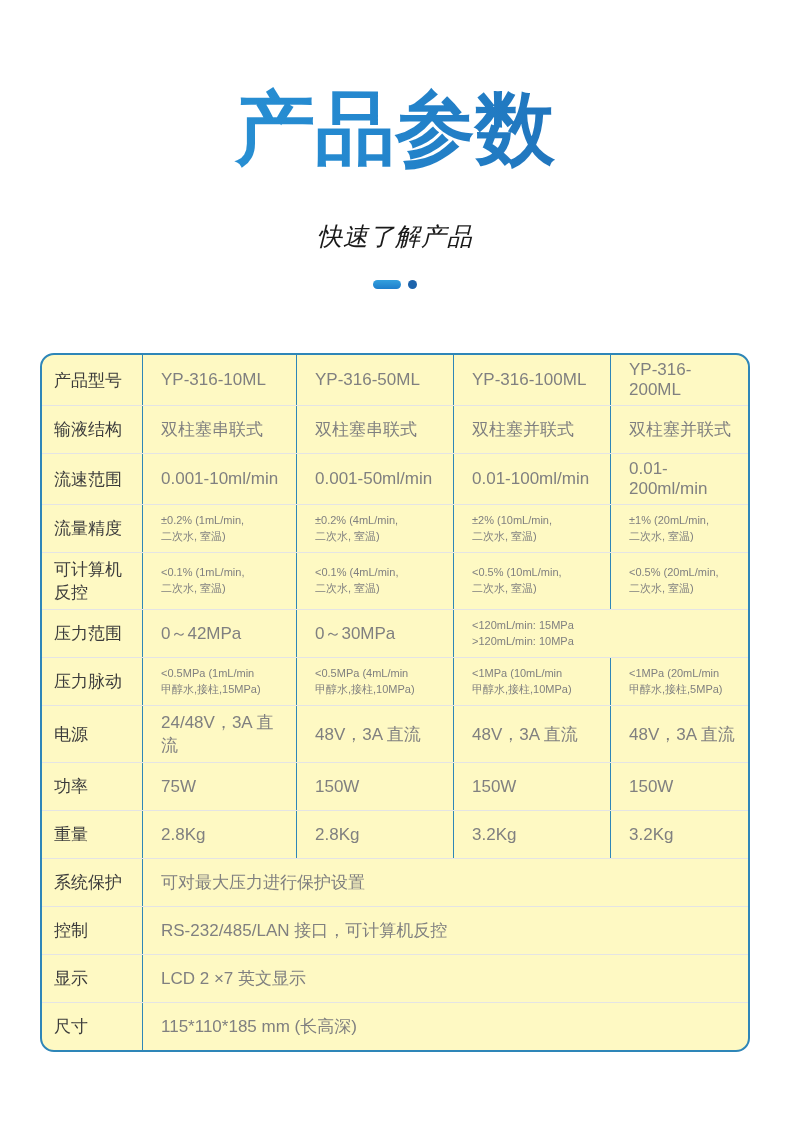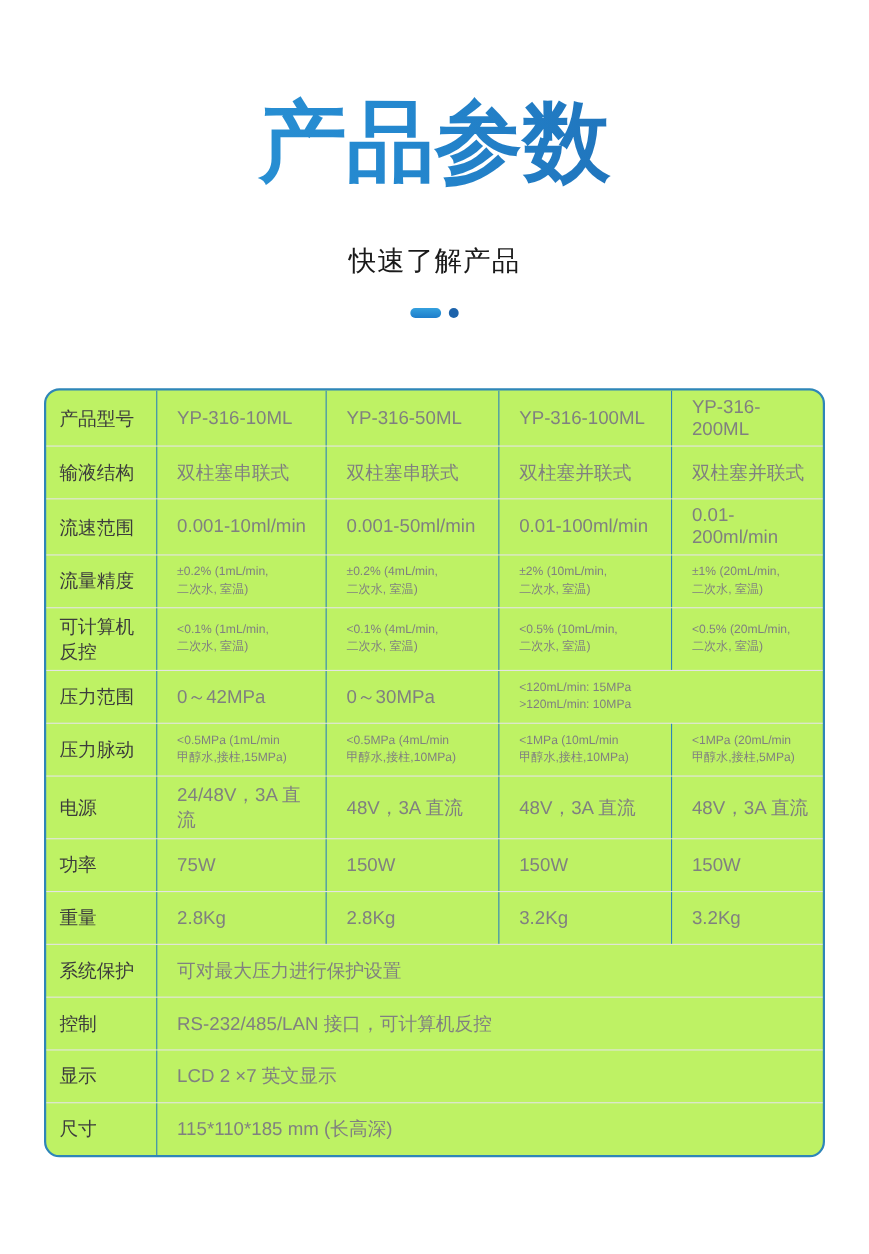--- a/index.html
+++ b/index.html
@@ -16,39 +16,39 @@
   }
   @supports ((-webkit-background-clip:text) or (background-clip:text)) {
     .title {
       background:linear-gradient(90deg,#2E9BD9 0%,#2488cf 45%,#1C5FA8 100%);
       -webkit-background-clip:text; background-clip:text;
       -webkit-text-fill-color:transparent; color:transparent;
     }
   }
   .subtitle {
     position:absolute; top:220px; left:0; width:100%;
-    text-align:center; font-size:25px; letter-spacing:1px; color:#1a1a1a;
+    text-align:center; font-size:25px; letter-spacing:1px; color:#1a1a1a;font-style:italic;
   }
   .deco {
     position:absolute; top:280px; left:0; width:100%;
     display:flex; justify-content:center; align-items:center; gap:7px;
   }
   .deco .dash {
     width:28px; height:9px; border-radius:5px;
     background:linear-gradient(180deg,#34a0de,#1e7ecb);
   }
   .deco .dot {
     width:9px; height:9px; border-radius:50%;
     background:#1d63ab;
   }
 
   .spec-table {
     position:absolute; left:40px; top:353px; width:710px;
     border:2px solid #2E86B8; border-radius:14px;
-    overflow:hidden; background:#bef264;
+    overflow:hidden; background:#fef9c3;
   }
   .row { display:grid; grid-template-columns:100px 154px 157px 157px 138px; min-height:48px; }
   .row.span-row { grid-template-columns:100px 606px;text-align:right; }
   .row + .row { border-top:1px solid #E4E4E4; }
   .cell { display:flex; align-items:center; padding:5px 8px 5px 12px; }
   .cell.label { color:#3C3C3C; font-size:17px; }
   .cell.value {
     border-left:1px solid #2E86B8;
     color:#808080; font-size:17px; padding-left:18px;
     white-space:pre-line;

